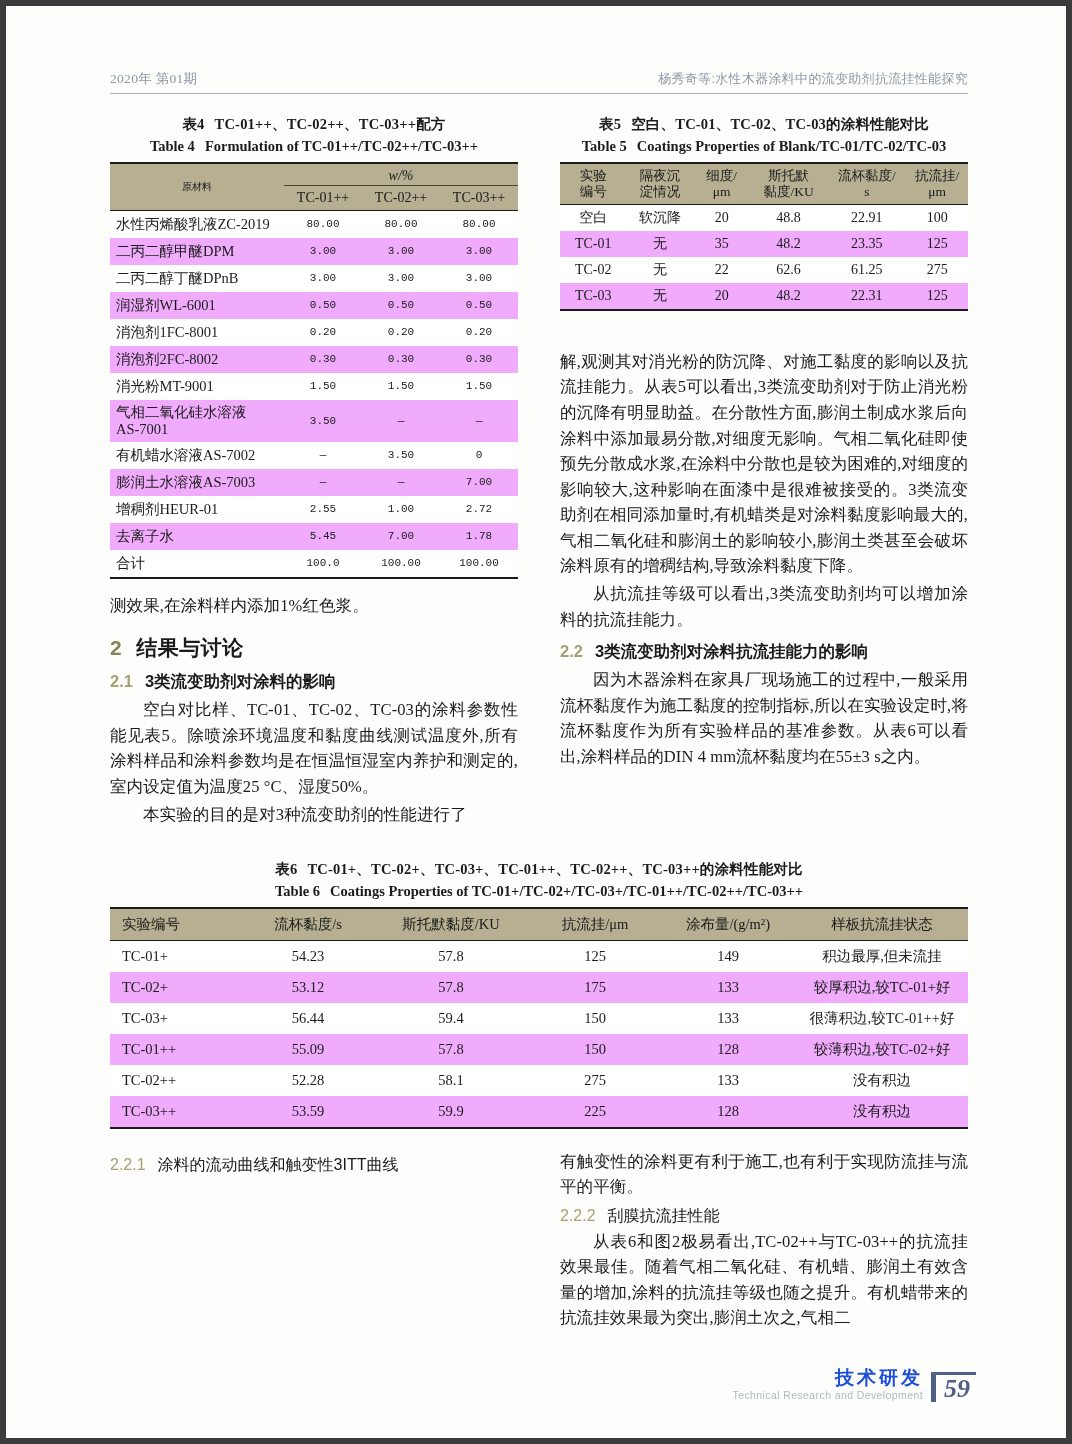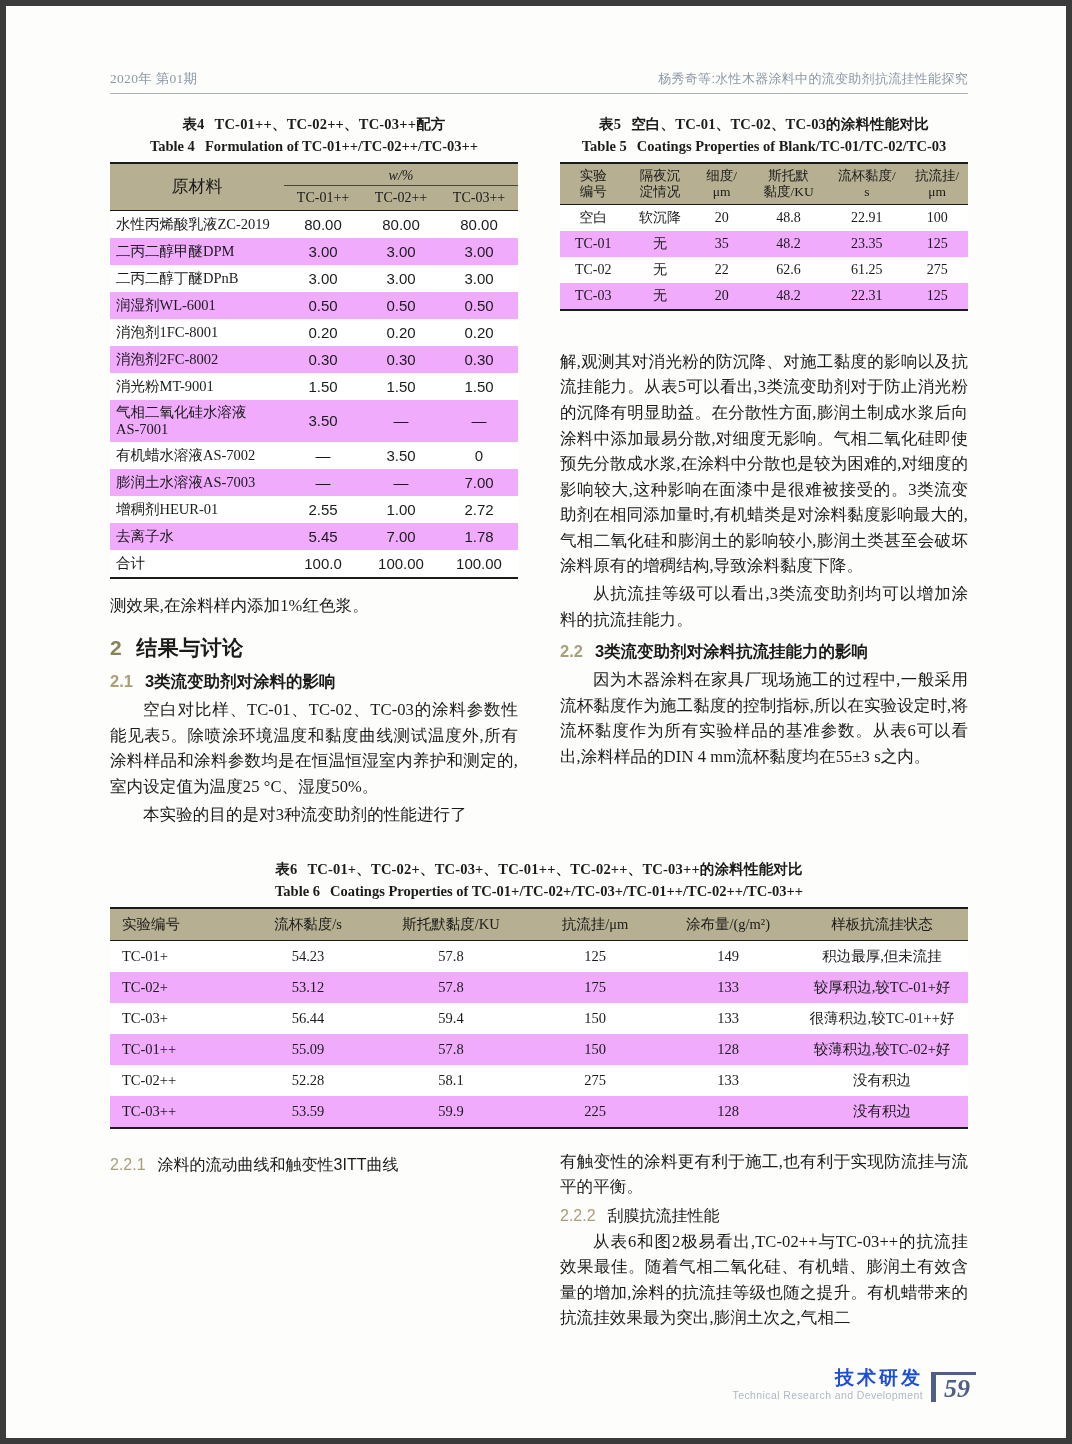--- a/index.html
+++ b/index.html
@@ -88,22 +88,22 @@
     padding: 4px 5px;
     vertical-align: middle;
     font-weight: normal;
   }
   .rule-top { border-top: 2.2px solid #1b1b1b; }
   .rule-mid { border-top: 1.2px solid #1b1b1b; }
   .rule-bot { border-bottom: 2.2px solid #1b1b1b; }
 
   
   #table4 .matname { text-align: left; padding-left: 6px; font-size: 14.5px; }
-  #table4 .num { text-align: center; width: 68px; font-size: 15px; font-family: Liberation Sans, sans-serif; }
-  #table4 .hdr-mat { text-align: center; font-size: 17px; }
+  #table4 .num { text-align: center; width: 68px; font-size: 11px; font-family: Liberation Mono, monospace; }
+  #table4 .hdr-mat { text-align: center; font-size: 10px; }
   #table4 .wpc {
     text-align: center;
     font-style: italic;
     font-size: 14px;
     border-bottom: 1.1px solid #4a4636;
     padding-bottom: 1px;
   }
   #table4 .subh { text-align: center; font-size: 14px; font-family: "Liberation Serif", serif; }
   .two-line { line-height: 1.18; }
 

